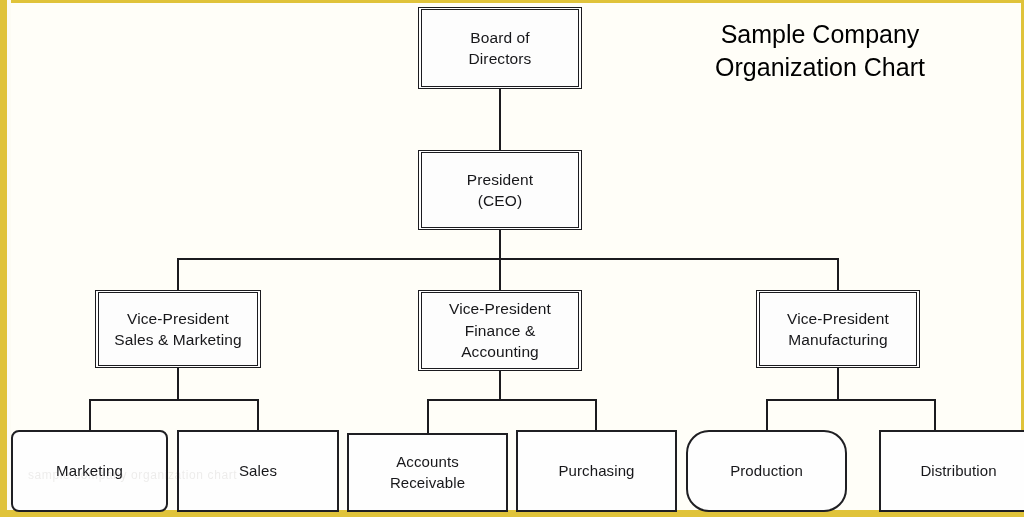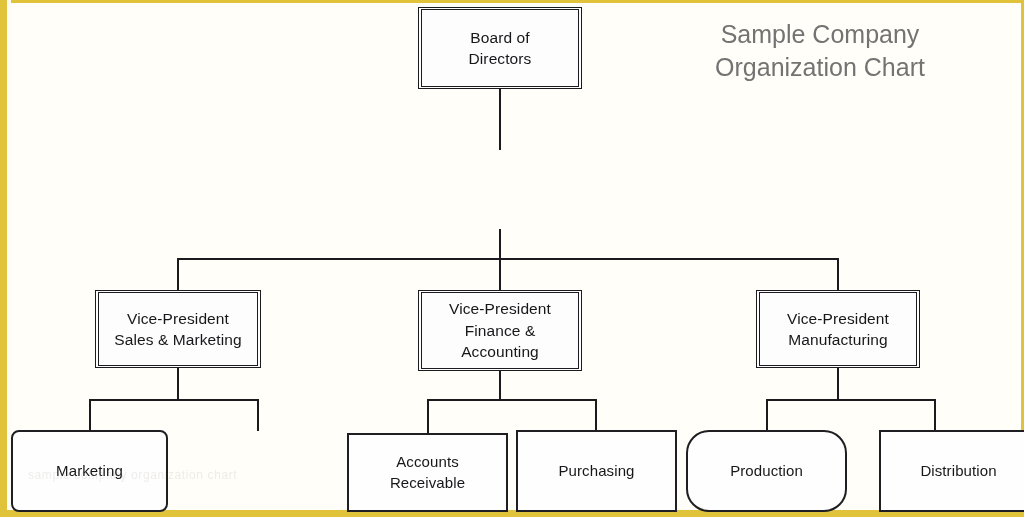--- a/index.html
+++ b/index.html
@@ -101,21 +101,21 @@
 
   
   #chart-title {
     position: absolute;
     left: 636px;
     top: 18px;
     width: 368px;
     text-align: center;
     font-size: 25px;
     line-height: 1.33;
-    color: #737373;
+    color: #000000;
     white-space: pre-line;
     z-index: 4;
   }
 
   
   #watermark {
     position: absolute;
     left: 28px;
     top: 468px;
     width: 300px;
@@ -156,20 +156,26 @@
     <div class="conn v" style="left:766px; top:399px; height:32px;"></div>
     <div class="conn v" style="left:934px; top:399px; height:32px;"></div>
 
     <div class="node double" style="left:418px; top:7px; width:164px; height:82px;">
       <div class="inner">
         <span class="node-label">Board of
 Directors</span>
       </div>
     </div>
 
+    <div class="node double" style="left:418px; top:150px; width:164px; height:80px;">
+      <div class="inner">
+        <span class="node-label">President
+(CEO)</span>
+      </div>
+    </div>
 
     <div class="node double" style="left:95px; top:290px; width:166px; height:78px;">
       <div class="inner">
         <span class="node-label">Vice-President
 Sales &amp; Marketing</span>
       </div>
     </div>
 
     <div class="node double" style="left:418px; top:290px; width:164px; height:81px;">
       <div class="inner">
@@ -185,20 +191,25 @@
 Manufacturing</span>
       </div>
     </div>
 
     <div class="node single" style="left:11px; top:430px; width:157px; height:82px;border-radius:8px;">
       <div class="inner">
         <span class="node-label">Marketing</span>
       </div>
     </div>
 
+    <div class="node single" style="left:177px; top:430px; width:162px; height:82px;">
+      <div class="inner">
+        <span class="node-label">Sales</span>
+      </div>
+    </div>
 
     <div class="node single" style="left:347px; top:433px; width:161px; height:79px;">
       <div class="inner">
         <span class="node-label">Accounts
 Receivable</span>
       </div>
     </div>
 
     <div class="node single" style="left:516px; top:430px; width:161px; height:82px;">
       <div class="inner">

